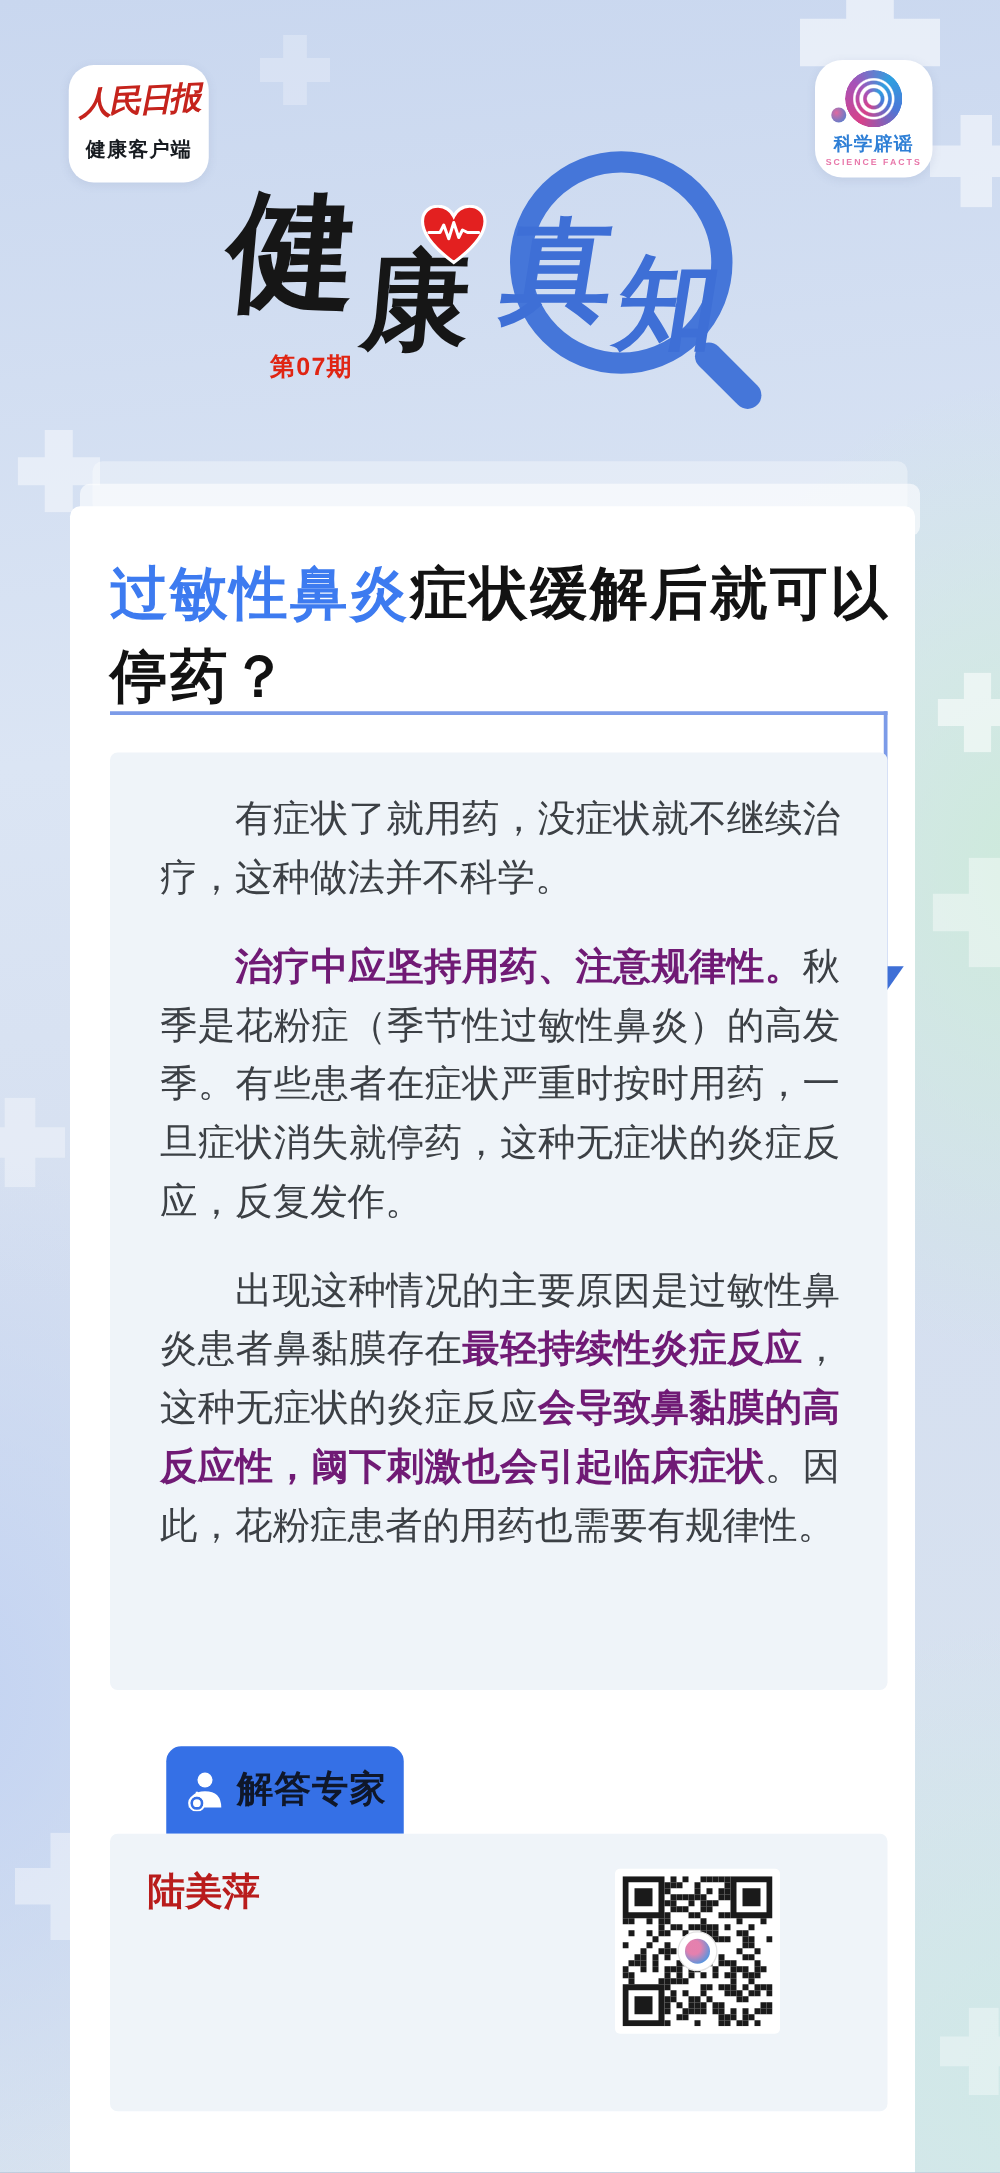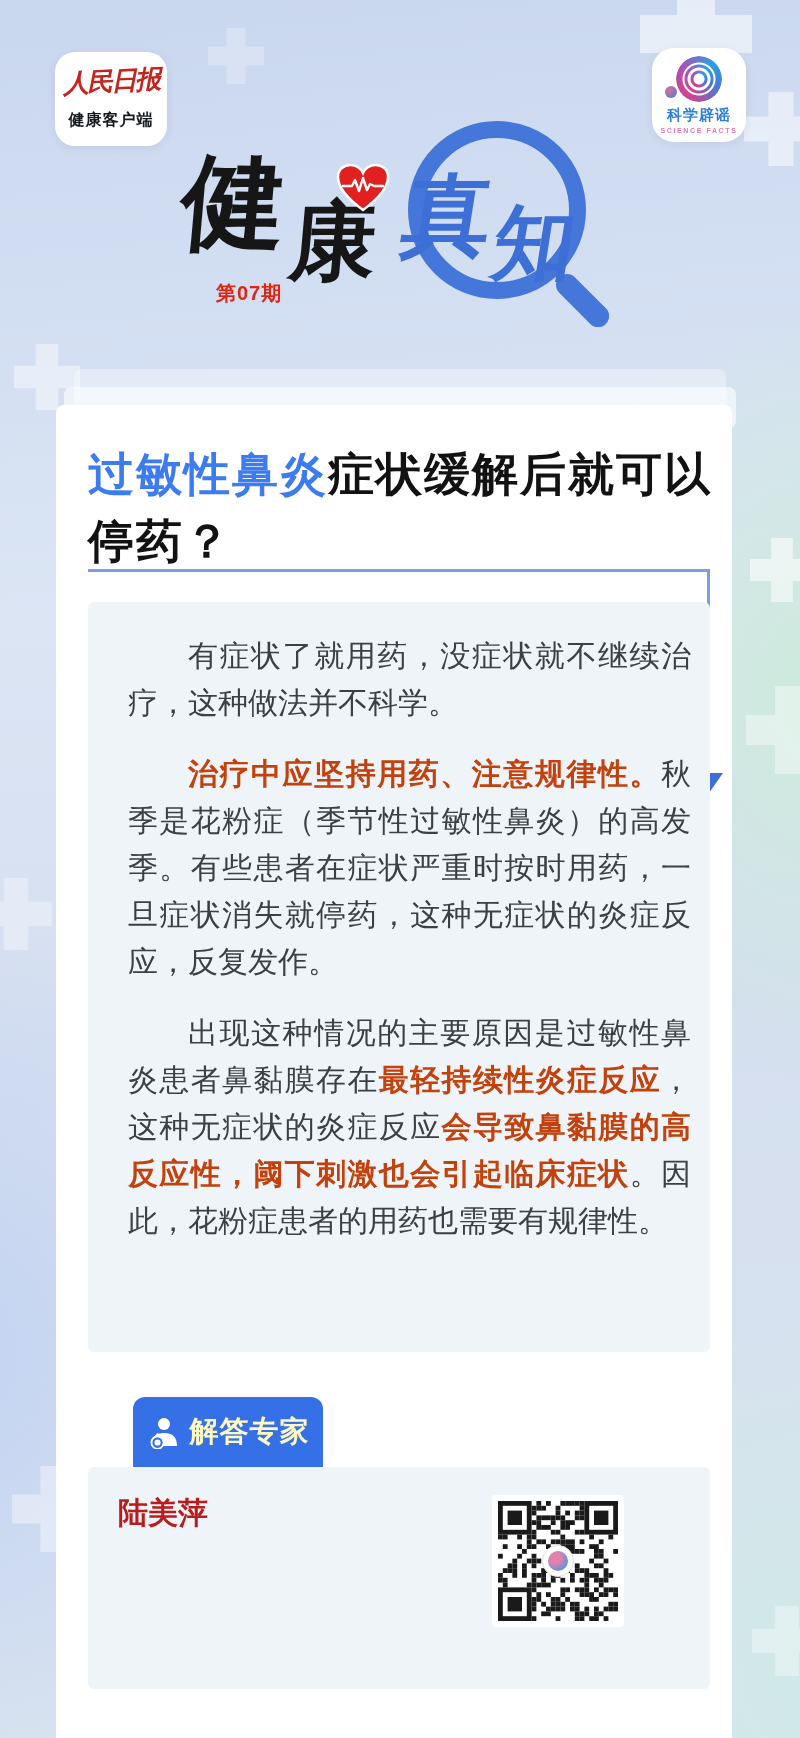--- a/index.html
+++ b/index.html
@@ -48,27 +48,27 @@
   .stack2{position:absolute;left:64px;top:387px;width:672px;height:42px;background:rgba(255,255,255,.6);border-radius:8px;}
   
   .card{position:absolute;left:56px;top:405px;width:676px;height:1333px;background:#ffffff;border-radius:8px 8px 0 0;}
   .card-title{position:absolute;left:32px;top:36px;width:640px;font-size:46px;line-height:67px;font-weight:900;color:#121212;letter-spacing:2px;}
   .card-title .hl{color:var(--accent_blue,#3D7BF0);}
   .h-line{position:absolute;left:32px;top:164px;width:622px;height:3px;background:var(--line_blue,#7C9BE8);}
   .v-line{position:absolute;left:651px;top:164px;width:3px;height:206px;background:var(--line_blue,#7C9BE8);}
   .arrow-head{position:absolute;left:639px;top:368px;width:0;height:0;
     border-left:14px solid transparent;border-right:14px solid transparent;border-top:20px solid #3E6FD6;}
   .body-box{position:absolute;left:32px;top:197px;width:622px;min-height:750px;background:var(--panel_gray,#EFF4F9);
-    border-radius:6px;padding:30px 19px 26px 40px;}
+    border-radius:6px;padding:30px 38px 26px 40px;}
   .body-box p{margin:0 0 24px 0;text-indent:2em;font-size:30px;line-height:47px;color:#3C4045;text-align:justify;}
-  .body-box p b{font-weight:700;color:#c2410c;}
+  .body-box p b{font-weight:700;color:#701a75;}
   
   .badge{position:absolute;left:77px;top:992px;width:190px;height:70px;background:var(--badge_blue,#3570E6);
     border-radius:12px 12px 0 0;display:flex;align-items:center;justify-content:center;gap:9px;}
-  .badge .lbl{color:#fef9c3;font-size:29px;font-weight:800;letter-spacing:1px;}
+  .badge .lbl{color:#0f172a;font-size:29px;font-weight:800;letter-spacing:1px;}
   .expert-box{position:absolute;left:32px;top:1062px;width:622px;height:222px;background:var(--panel_gray,#EFF4F9);border-radius:6px;}
   .expert-name{position:absolute;left:30px;top:26px;font-size:30px;font-weight:800;color:#b91c1c;}
   .expert-title{position:absolute;left:30px;top:76px;width:374px;font-size:27px;line-height:41px;color:#333;}
   .qr-wrap{position:absolute;left:404px;top:28px;width:132px;height:132px;background:#fff;border-radius:4px;padding:6px;}
   .qr-logo{position:absolute;left:50px;top:50px;width:32px;height:32px;border-radius:50%;background:#fff;border:1px solid #e2e2e2;
     display:flex;align-items:center;justify-content:center;}
   .qr-logo i{display:block;width:20px;height:20px;border-radius:50%;
     background:radial-gradient(circle at 35% 35%,#e06aa0 0 30%,#3b83d8 75%);opacity:.85;}
 </style>
 </head>

